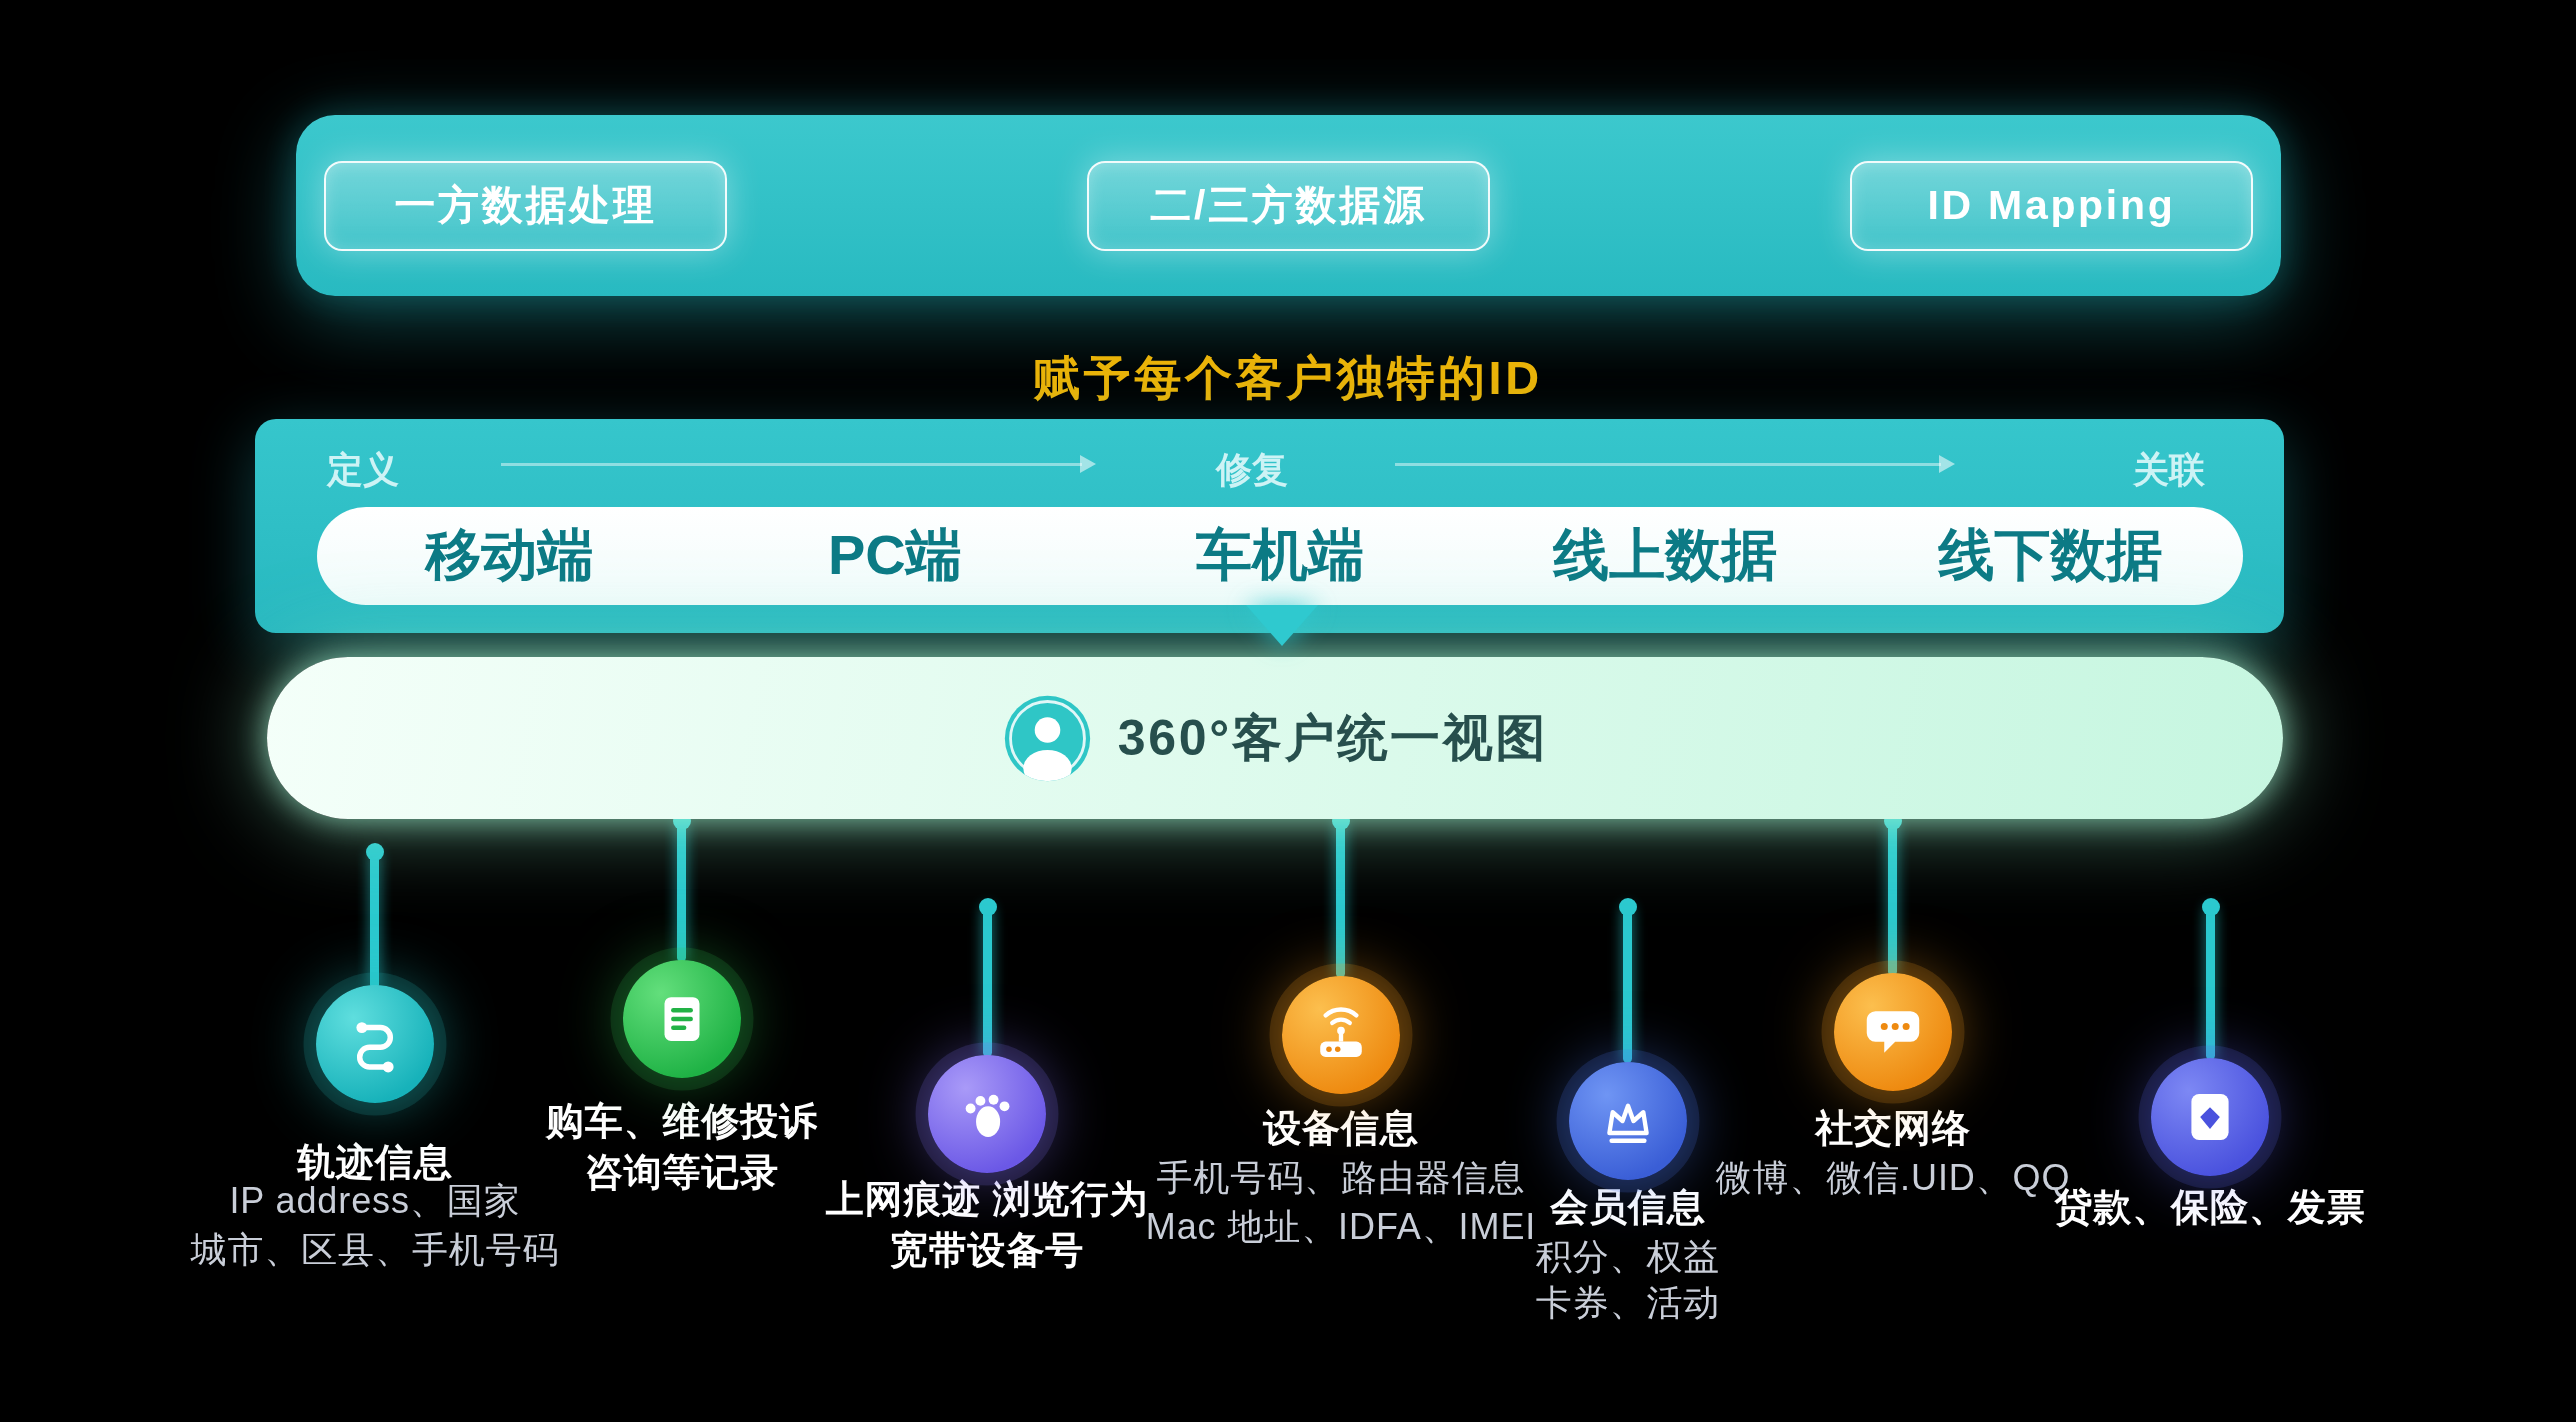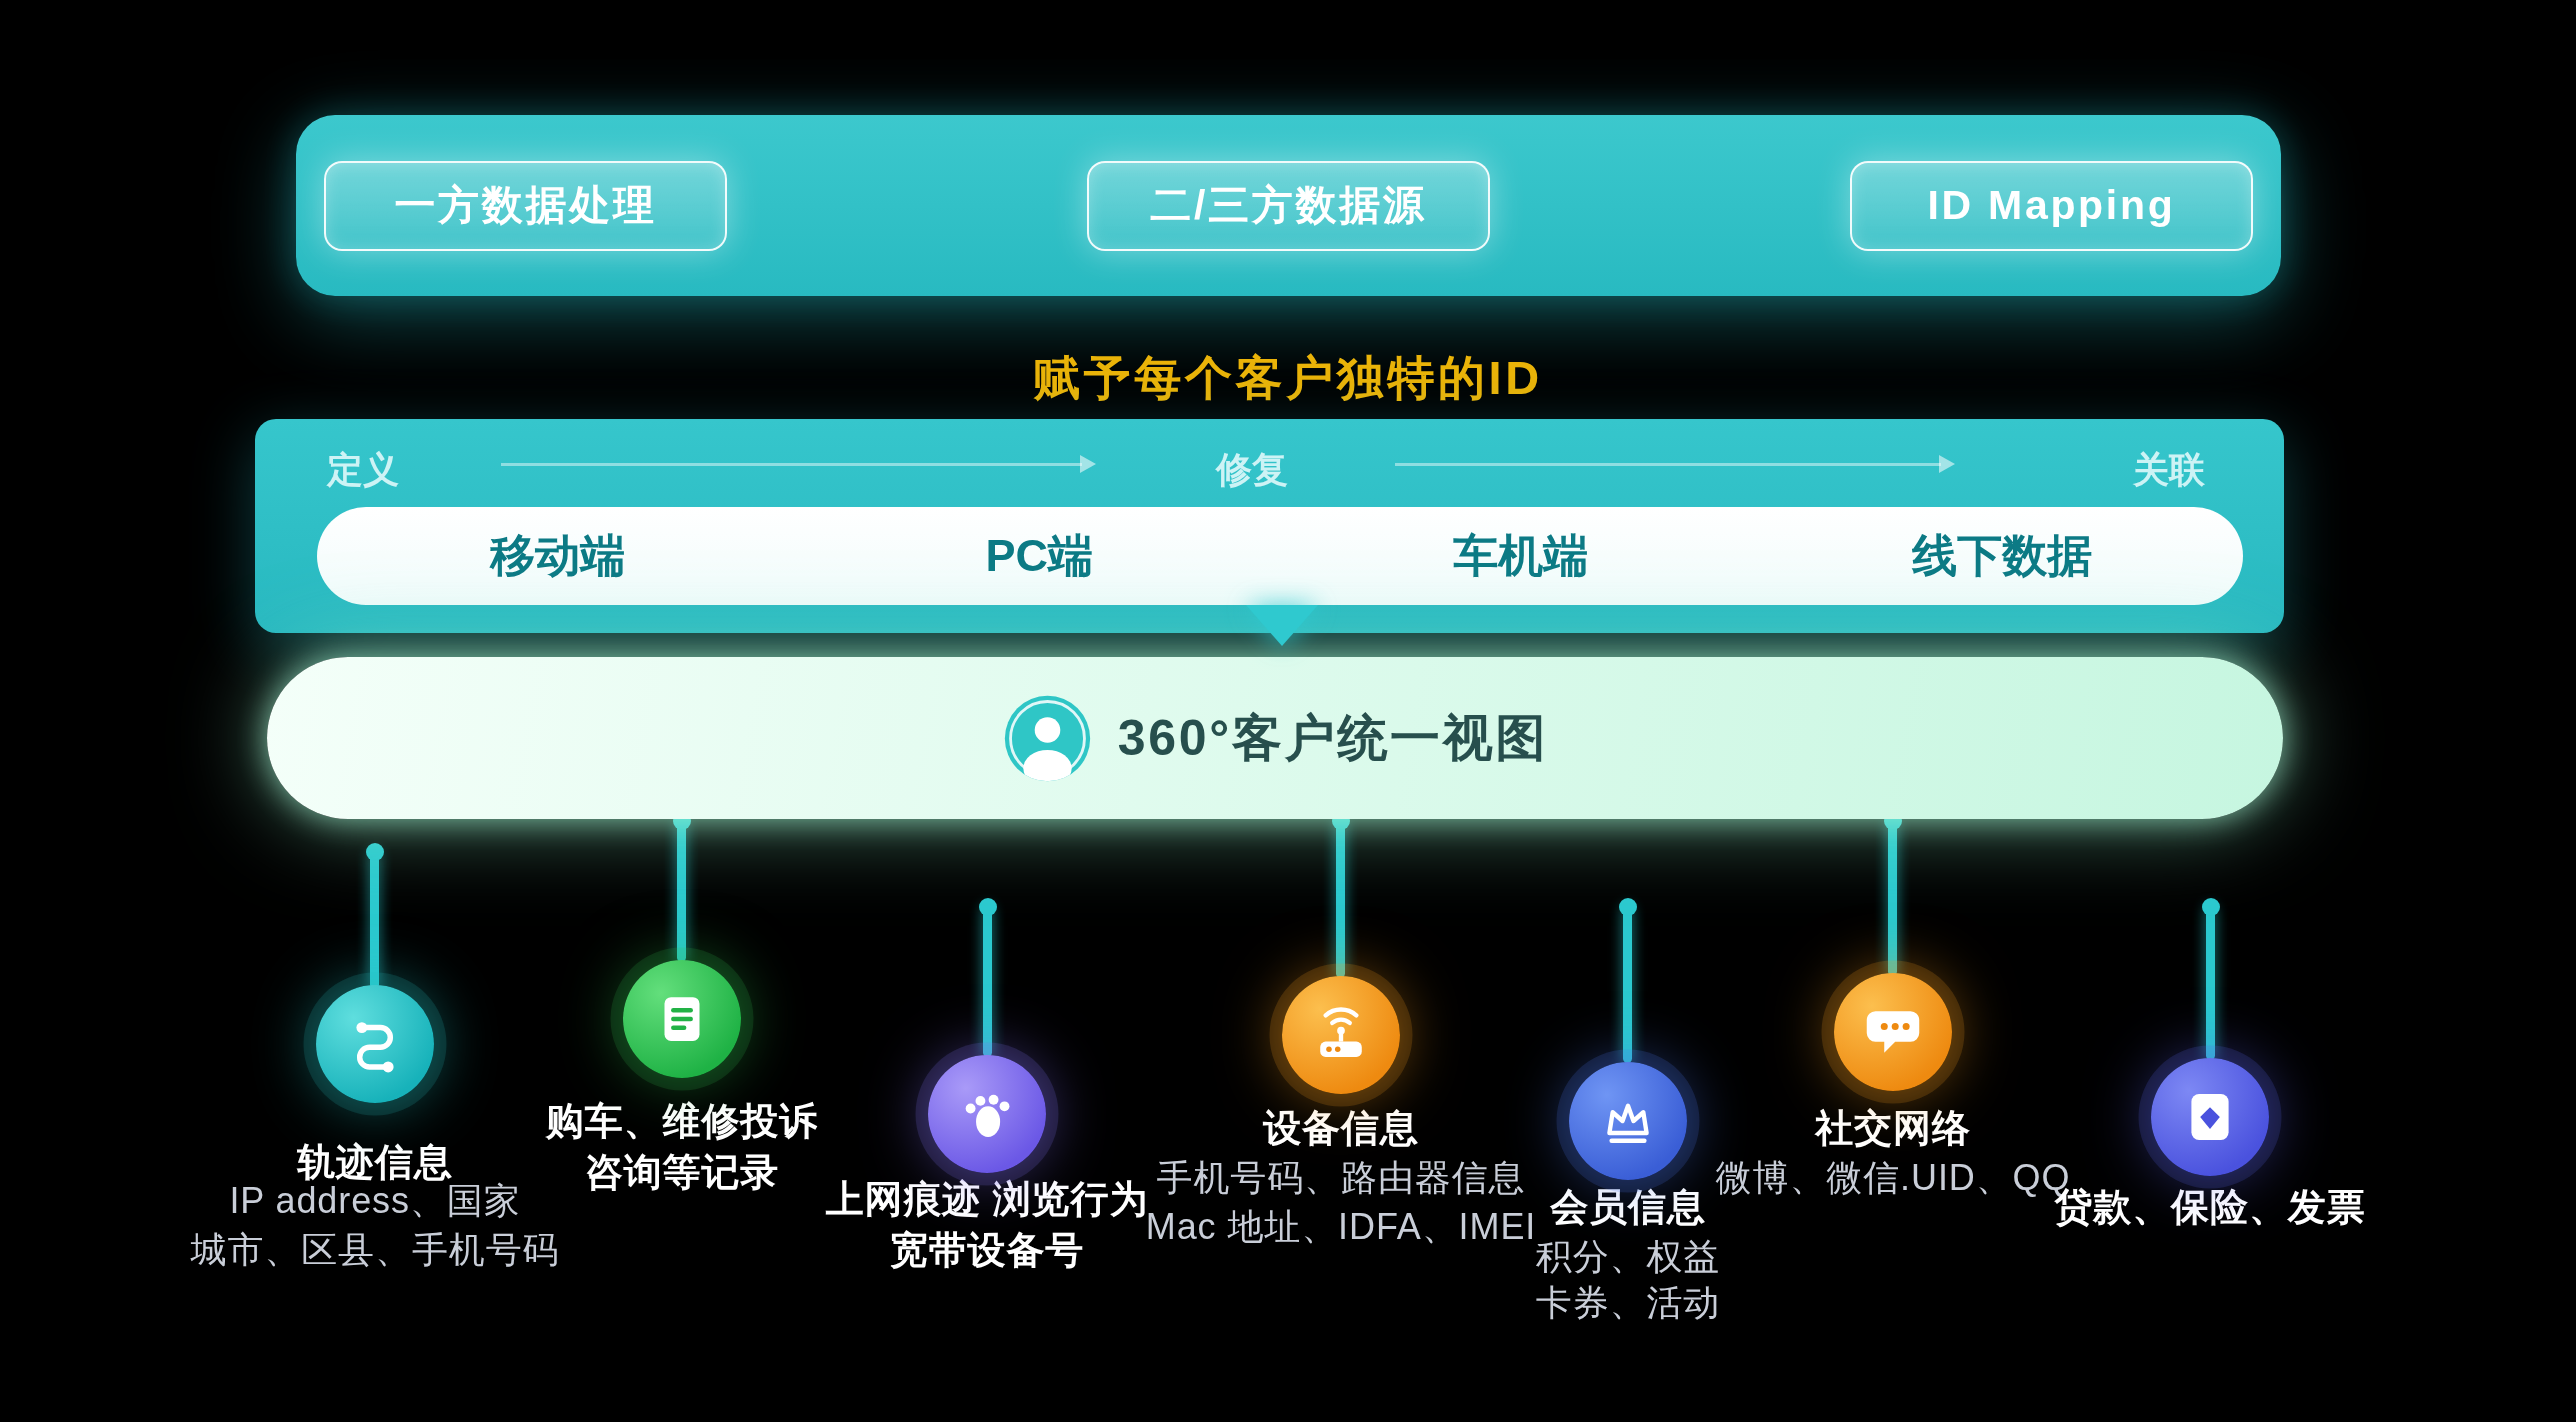--- a/index.html
+++ b/index.html
@@ -33,21 +33,21 @@
   .stage-associate{right:79px;}
   .flow-arrow{position:absolute;top:44px;height:2.7px;background:rgba(255,255,255,.45);}
   .flow-arrow::after{content:"";position:absolute;right:-14.3px;top:-8px;width:0;height:0;
            border-left:16px solid rgba(255,255,255,.55);
            border-top:9px solid transparent;border-bottom:9px solid transparent;}
   .flow-arrow-1{left:246px;width:581px;}
   .flow-arrow-2{left:1140px;width:546px;}
   .channels{position:absolute;left:62px;top:88px;width:1926px;height:98px;border-radius:54px;
             background:linear-gradient(180deg,#ffffff,#f0fbfb);
             display:flex;align-items:center;}
-  .channel{flex:1;text-align:center;font-size:45px;font-weight:bold;color:#0c7a85;white-space:nowrap;}
+  .channel{flex:1;text-align:center;font-size:56px;font-weight:bold;color:#0c7a85;white-space:nowrap;}
 
   
   .down-arrow{position:absolute;left:1246px;top:605px;width:0;height:0;z-index:3;
             border-left:36px solid transparent;border-right:36px solid transparent;
             border-top:41px solid #2fc9cf;
             filter:drop-shadow(0 0 12.5px rgba(47,201,207,.8));}
 
   
   .unified{position:absolute;left:267px;top:657px;width:2016px;height:162px;border-radius:82px;
            background:linear-gradient(100deg,#f4fff9,#c6f6e0);
@@ -123,20 +123,21 @@
     <span class="stage-label stage-define">定义</span>
     <div class="flow-arrow flow-arrow-1"></div>
     <span class="stage-label stage-repair">修复</span>
     <div class="flow-arrow flow-arrow-2"></div>
     <span class="stage-label stage-associate">关联</span>
 
     <div class="channels">
       <span class="channel">移动端</span>
       <span class="channel">PC端</span>
       <span class="channel">车机端</span>
+      <span class="channel">线上数据</span>
       <span class="channel">线下数据</span>
     </div>
   </section>
 
   <div class="down-arrow"></div>
 
   <section class="unified">
     <span class="unified-icon">
       <svg viewBox="0 0 64 64">
         <defs>

